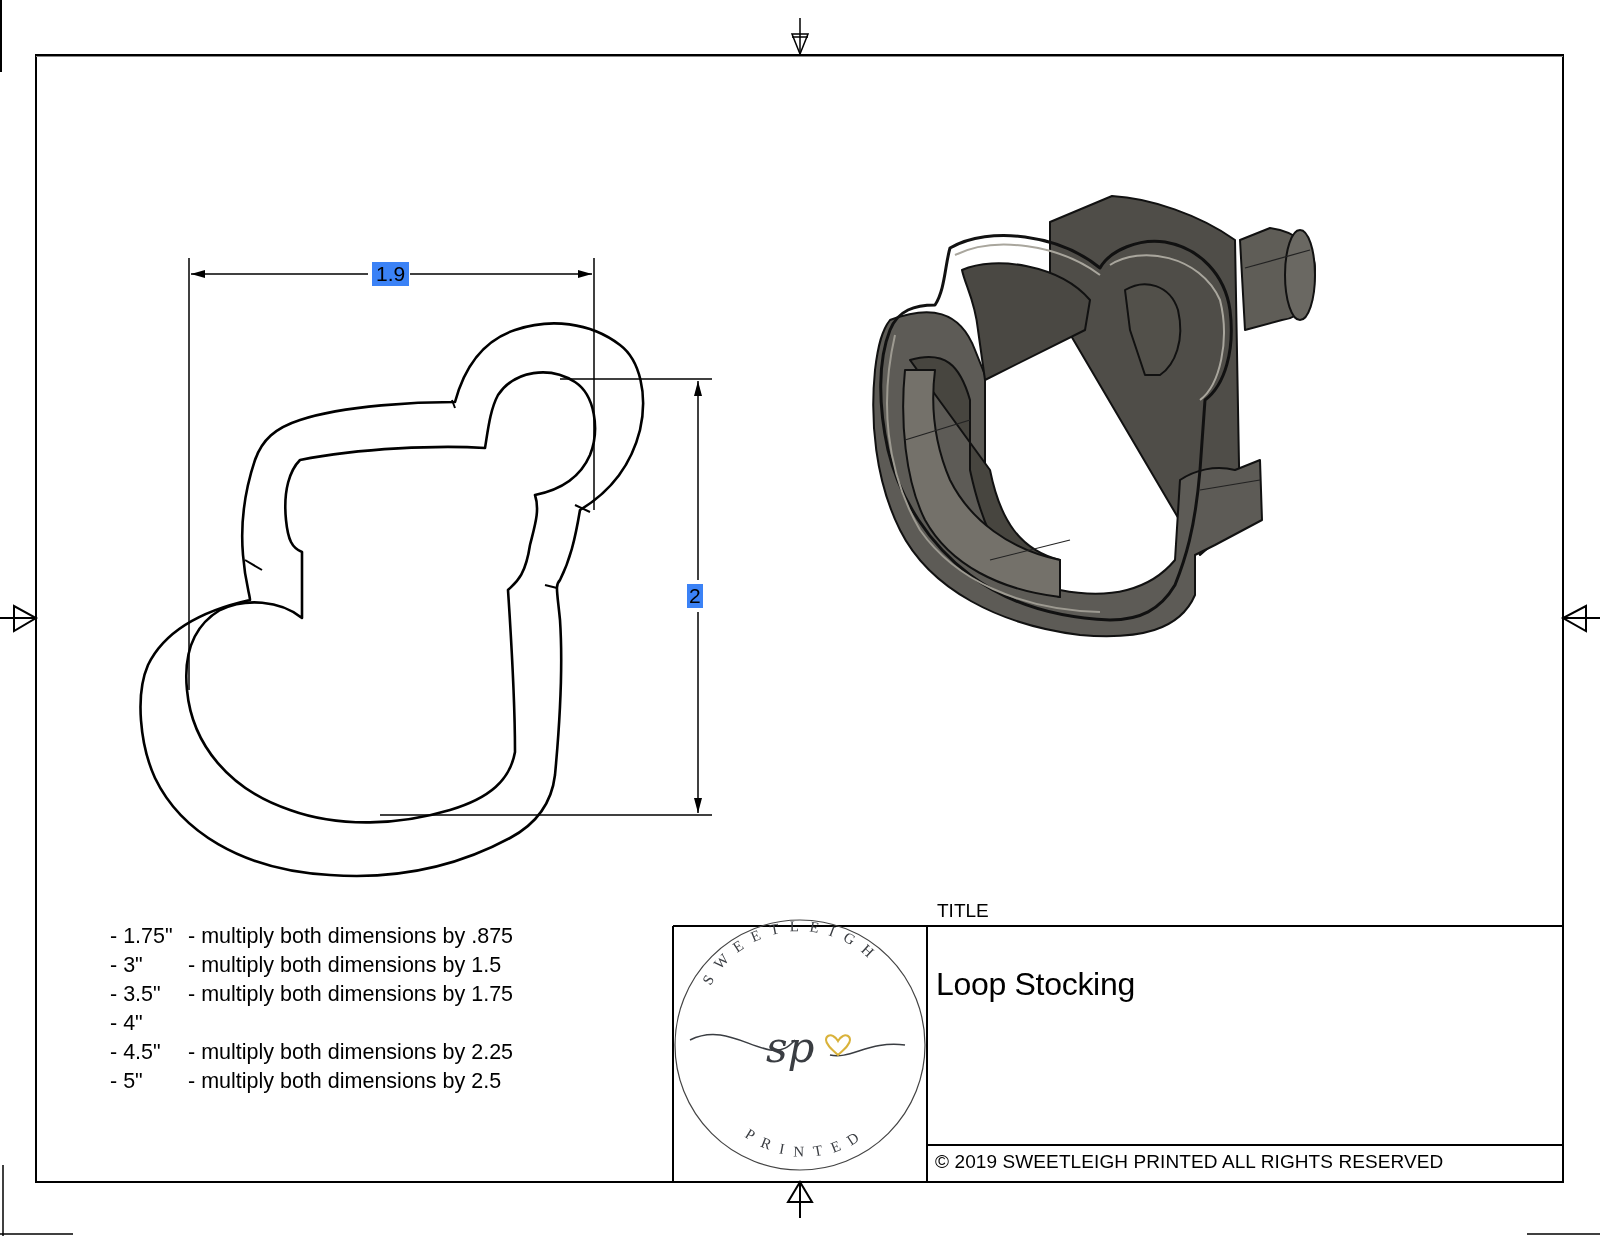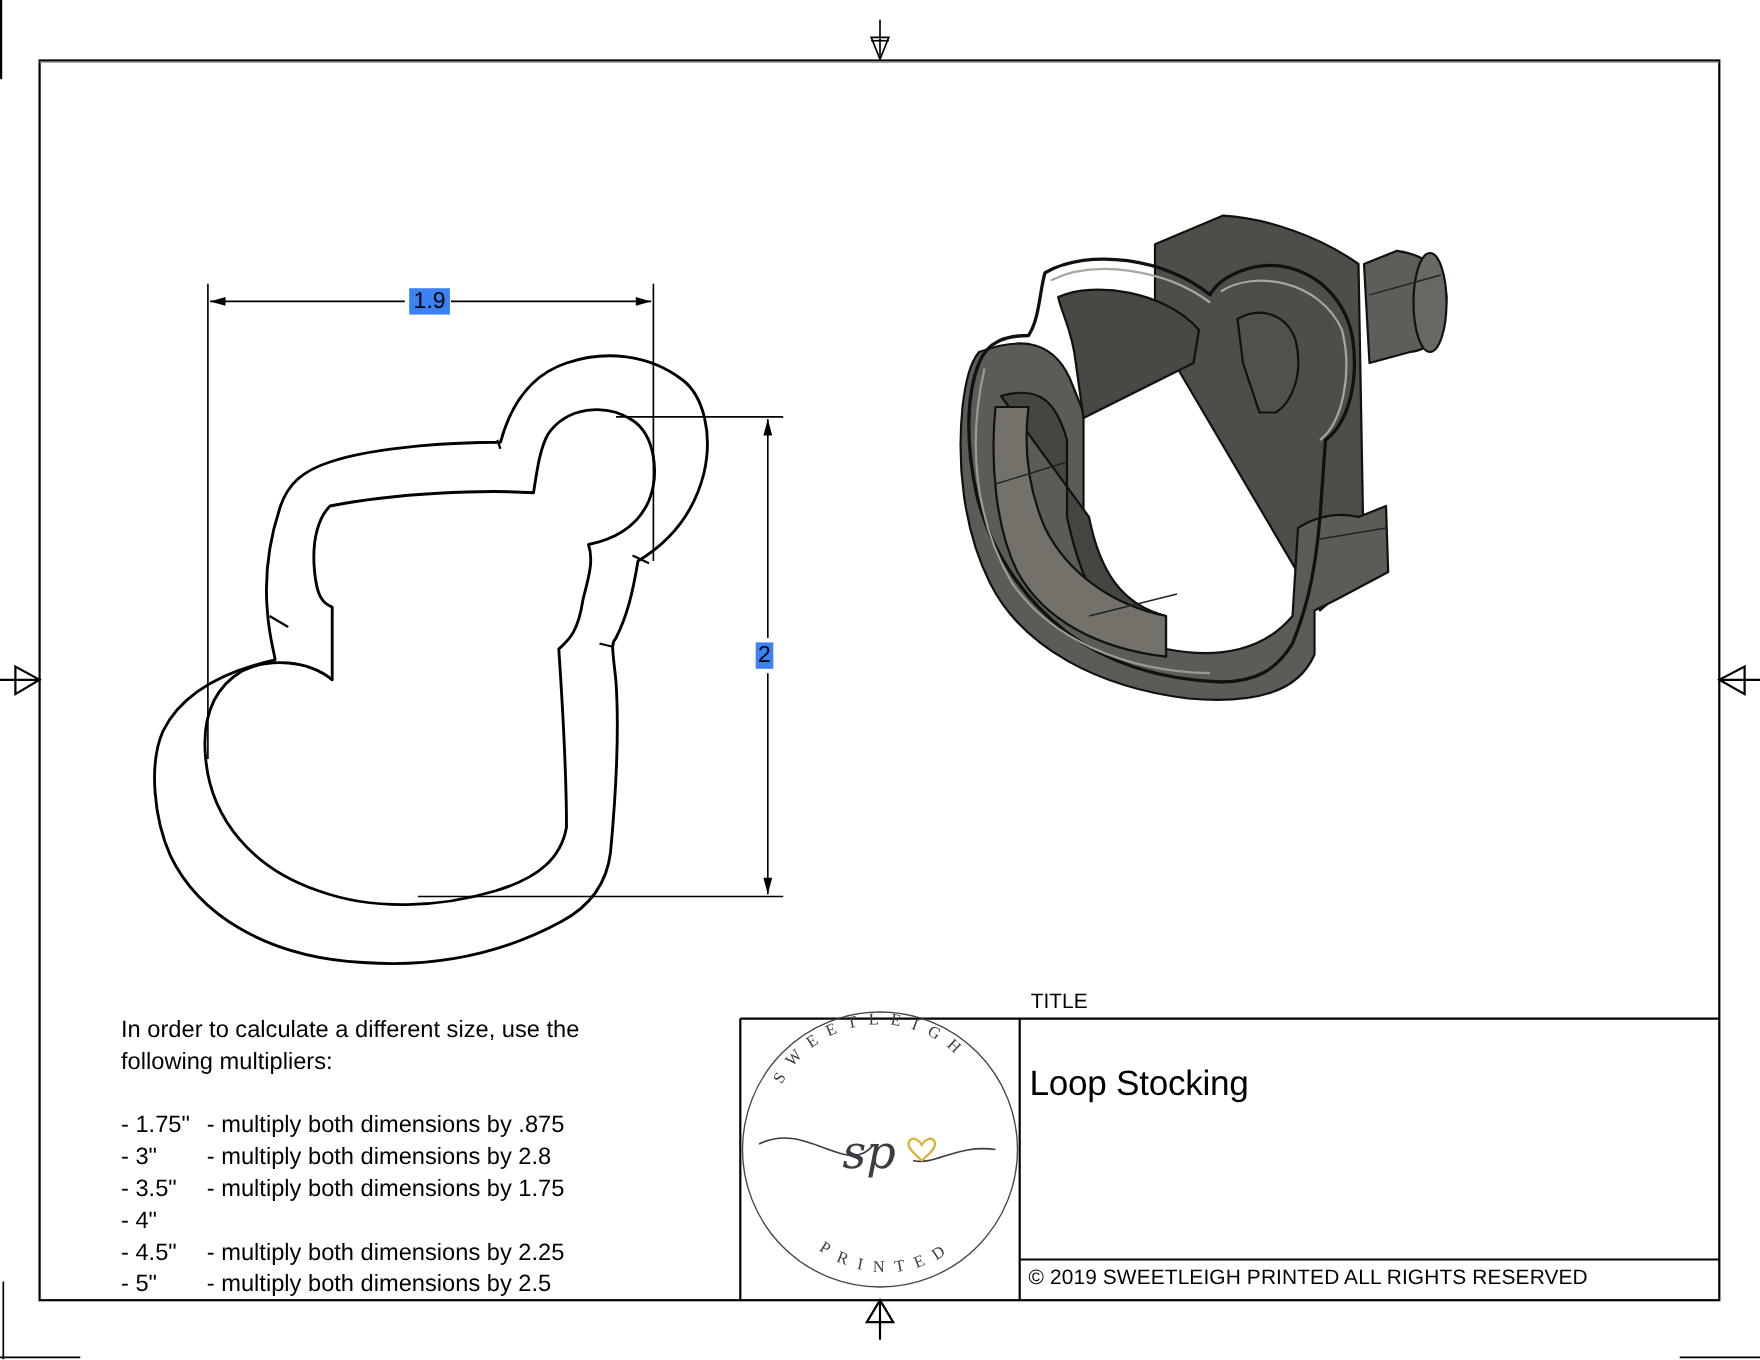--- a/index.html
+++ b/index.html
@@ -124,23 +124,22 @@
     </text>
     <text x="766" y="1062" font-family="'DejaVu Serif', serif" font-style="italic" font-size="42" fill="#3a3d42" id="logo-mono">sp</text>
     <path d="M838,1055 C830,1048 826,1044 826,1040 C826,1036 830,1034 833,1036 C835,1037 837,1039 838,1041 C839,1039 841,1037 843,1036 C846,1034 850,1036 850,1040 C850,1044 846,1048 838,1055 Z" fill="none" stroke="#d9b23a" stroke-width="2"></path>
   </g>
 </svg>
 
 <div class="abs dim" style="left:372px; top:262px;">1.9</div>
 <div class="abs dim" style="left:687px; top:584px; padding:0 2px;">2</div>
 
 <div class="abs notes">
-  <div class="intro" style="width:440px;">In order to calculate a different size, use the following multipliers:</div>
   <div class="row"><span class="size">- 1.75"</span><span>- multiply both dimensions by .875</span></div>
-  <div class="row"><span class="size">- 3"</span><span>- multiply both dimensions by 2.8</span></div>
+  <div class="row"><span class="size">- 3"</span><span>- multiply both dimensions by 1.5</span></div>
   <div class="row"><span class="size">- 3.5"</span><span>- multiply both dimensions by 1.75</span></div>
   <div class="row"><span class="size">- 4"</span></div>
   <div class="row"><span class="size">- 4.5"</span><span>- multiply both dimensions by 2.25</span></div>
   <div class="row"><span class="size">- 5"</span><span>- multiply both dimensions by 2.5</span></div>
 </div>
 
 <div class="abs tb-label">TITLE</div>
 <div class="abs tb-title">Loop Stocking</div>
 <div class="abs tb-copy">© 2019  SWEETLEIGH PRINTED  ALL RIGHTS RESERVED</div>
 

